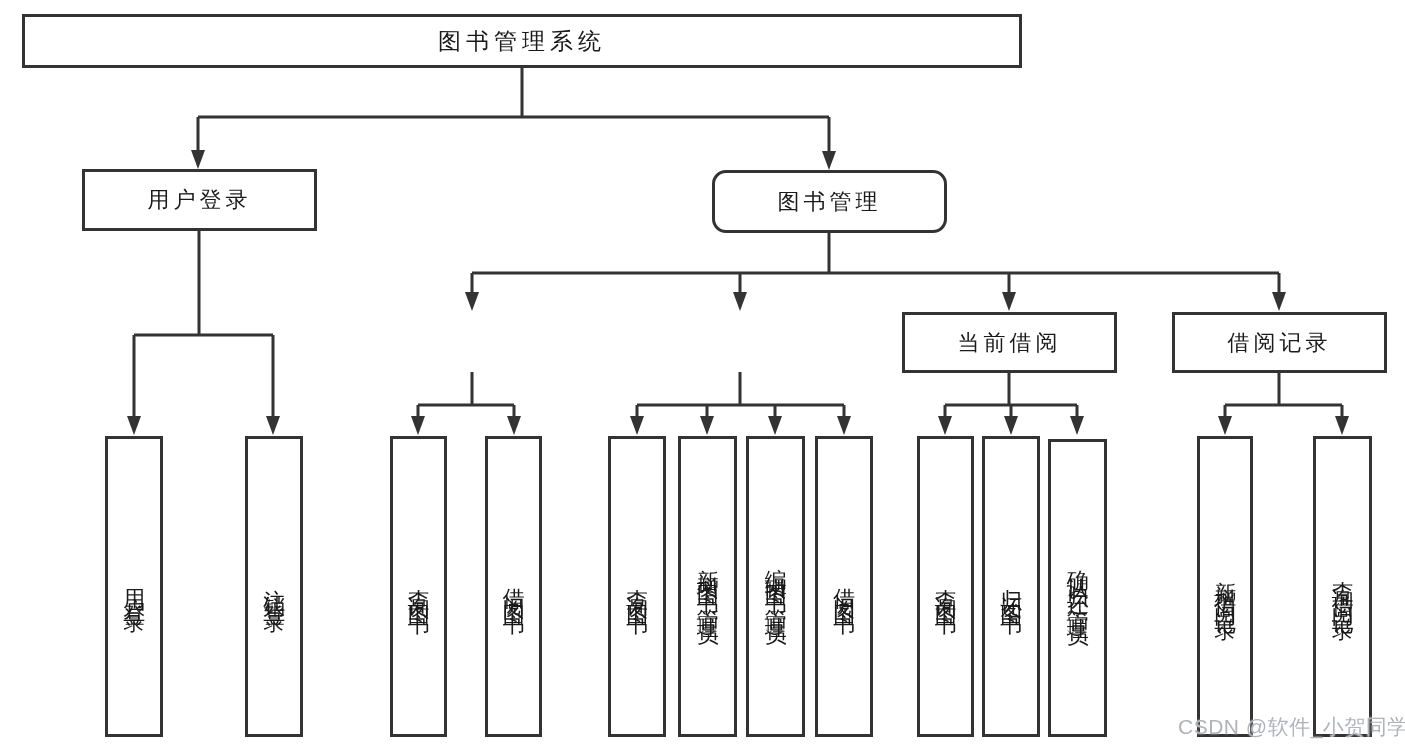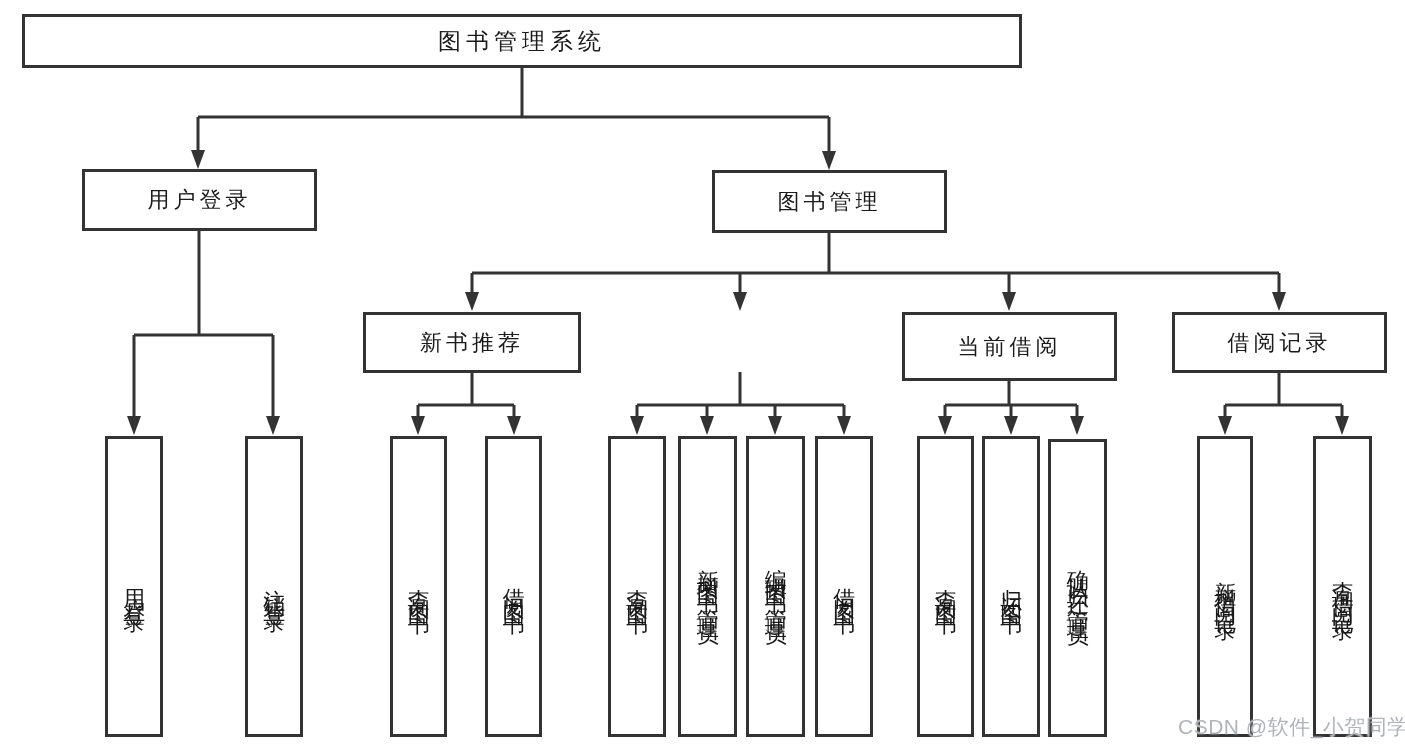--- a/index.html
+++ b/index.html
@@ -101,28 +101,25 @@
     </g>
   </svg>
 
   <div class="node hnode root-node" style="left:22px; top:14px; width:1000px; height:54px;">
     <span>图书管理系统</span>
   </div>
 
   <div class="node hnode" style="left:82px; top:169px; width:235px; height:62px;">
     <span>用户登录</span>
   </div>
-  <div class="node hnode" style="left:712px; top:170px; width:235px; height:63px;">
+  <div class="node hnode" style="left:712px; top:170px; width:235px; height:63px;border-radius:14px;">
     <span>图书管理</span>
   </div>
 
-  <div class="node hnode" style="left:363px; top:312px; width:218px; height:61px;">
-    <span>新书推荐</span>
-  </div>
-  <div class="node hnode" style="left:902px; top:312px; width:215px; height:69px;">
+  <div class="node hnode" style="left:902px; top:312px; width:215px; height:61px;">
     <span>当前借阅</span>
   </div>
   <div class="node hnode" style="left:1172px; top:312px; width:215px; height:61px;">
     <span>借阅记录</span>
   </div>
 
   <div class="node vnode" style="left:105px; top:436px; width:58px; height:301px;">
     <span class="vtext">用户登录</span>
   </div>
   <div class="node vnode" style="left:245px; top:436px; width:58px; height:301px;">

